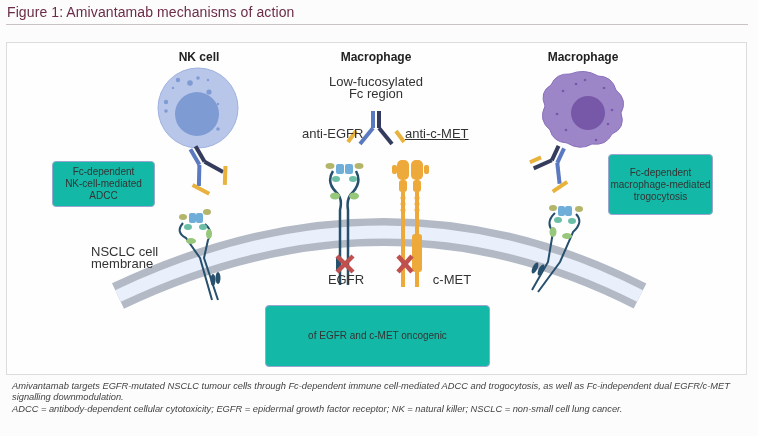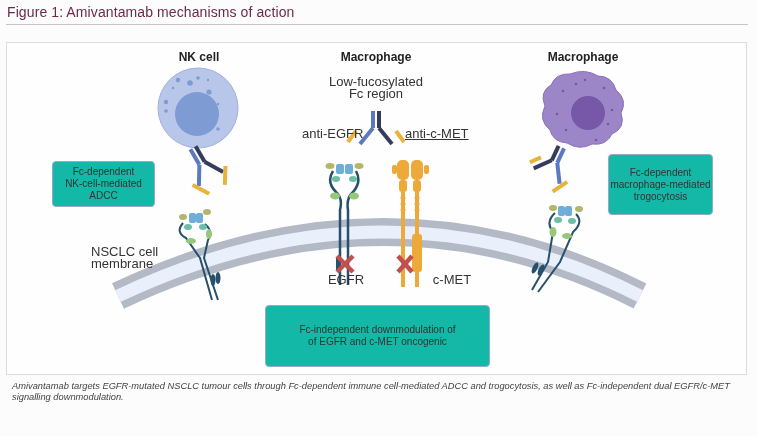--- a/index.html
+++ b/index.html
@@ -185,20 +185,20 @@
 <div class="box" style="left:608px; top:154px; width:105px; height:61px;">
   <div>
     <div>Fc-dependent</div>
     <div>macrophage-mediated</div>
     <div>trogocytosis</div>
   </div>
 </div>
 
 <div class="box" style="left:265px; top:305px; width:225px; height:62px;">
   <div>
-    <div>Fc-independent downmodulation of</div>
     <div>of EGFR and c-MET oncogenic</div>
   </div>
 </div>
 
 <div class="caption">
   <div>Amivantamab targets EGFR-mutated NSCLC tumour cells through Fc-dependent immune cell-mediated ADCC and trogocytosis, as well as Fc-independent dual EGFR/c-MET signalling downmodulation.</div>
+  <div>ADCC = antibody-dependent cellular cytotoxicity; EGFR = epidermal growth factor receptor; NK = natural killer; NSCLC = non-small cell lung cancer.</div>
 </div>
 
 </body></html>

